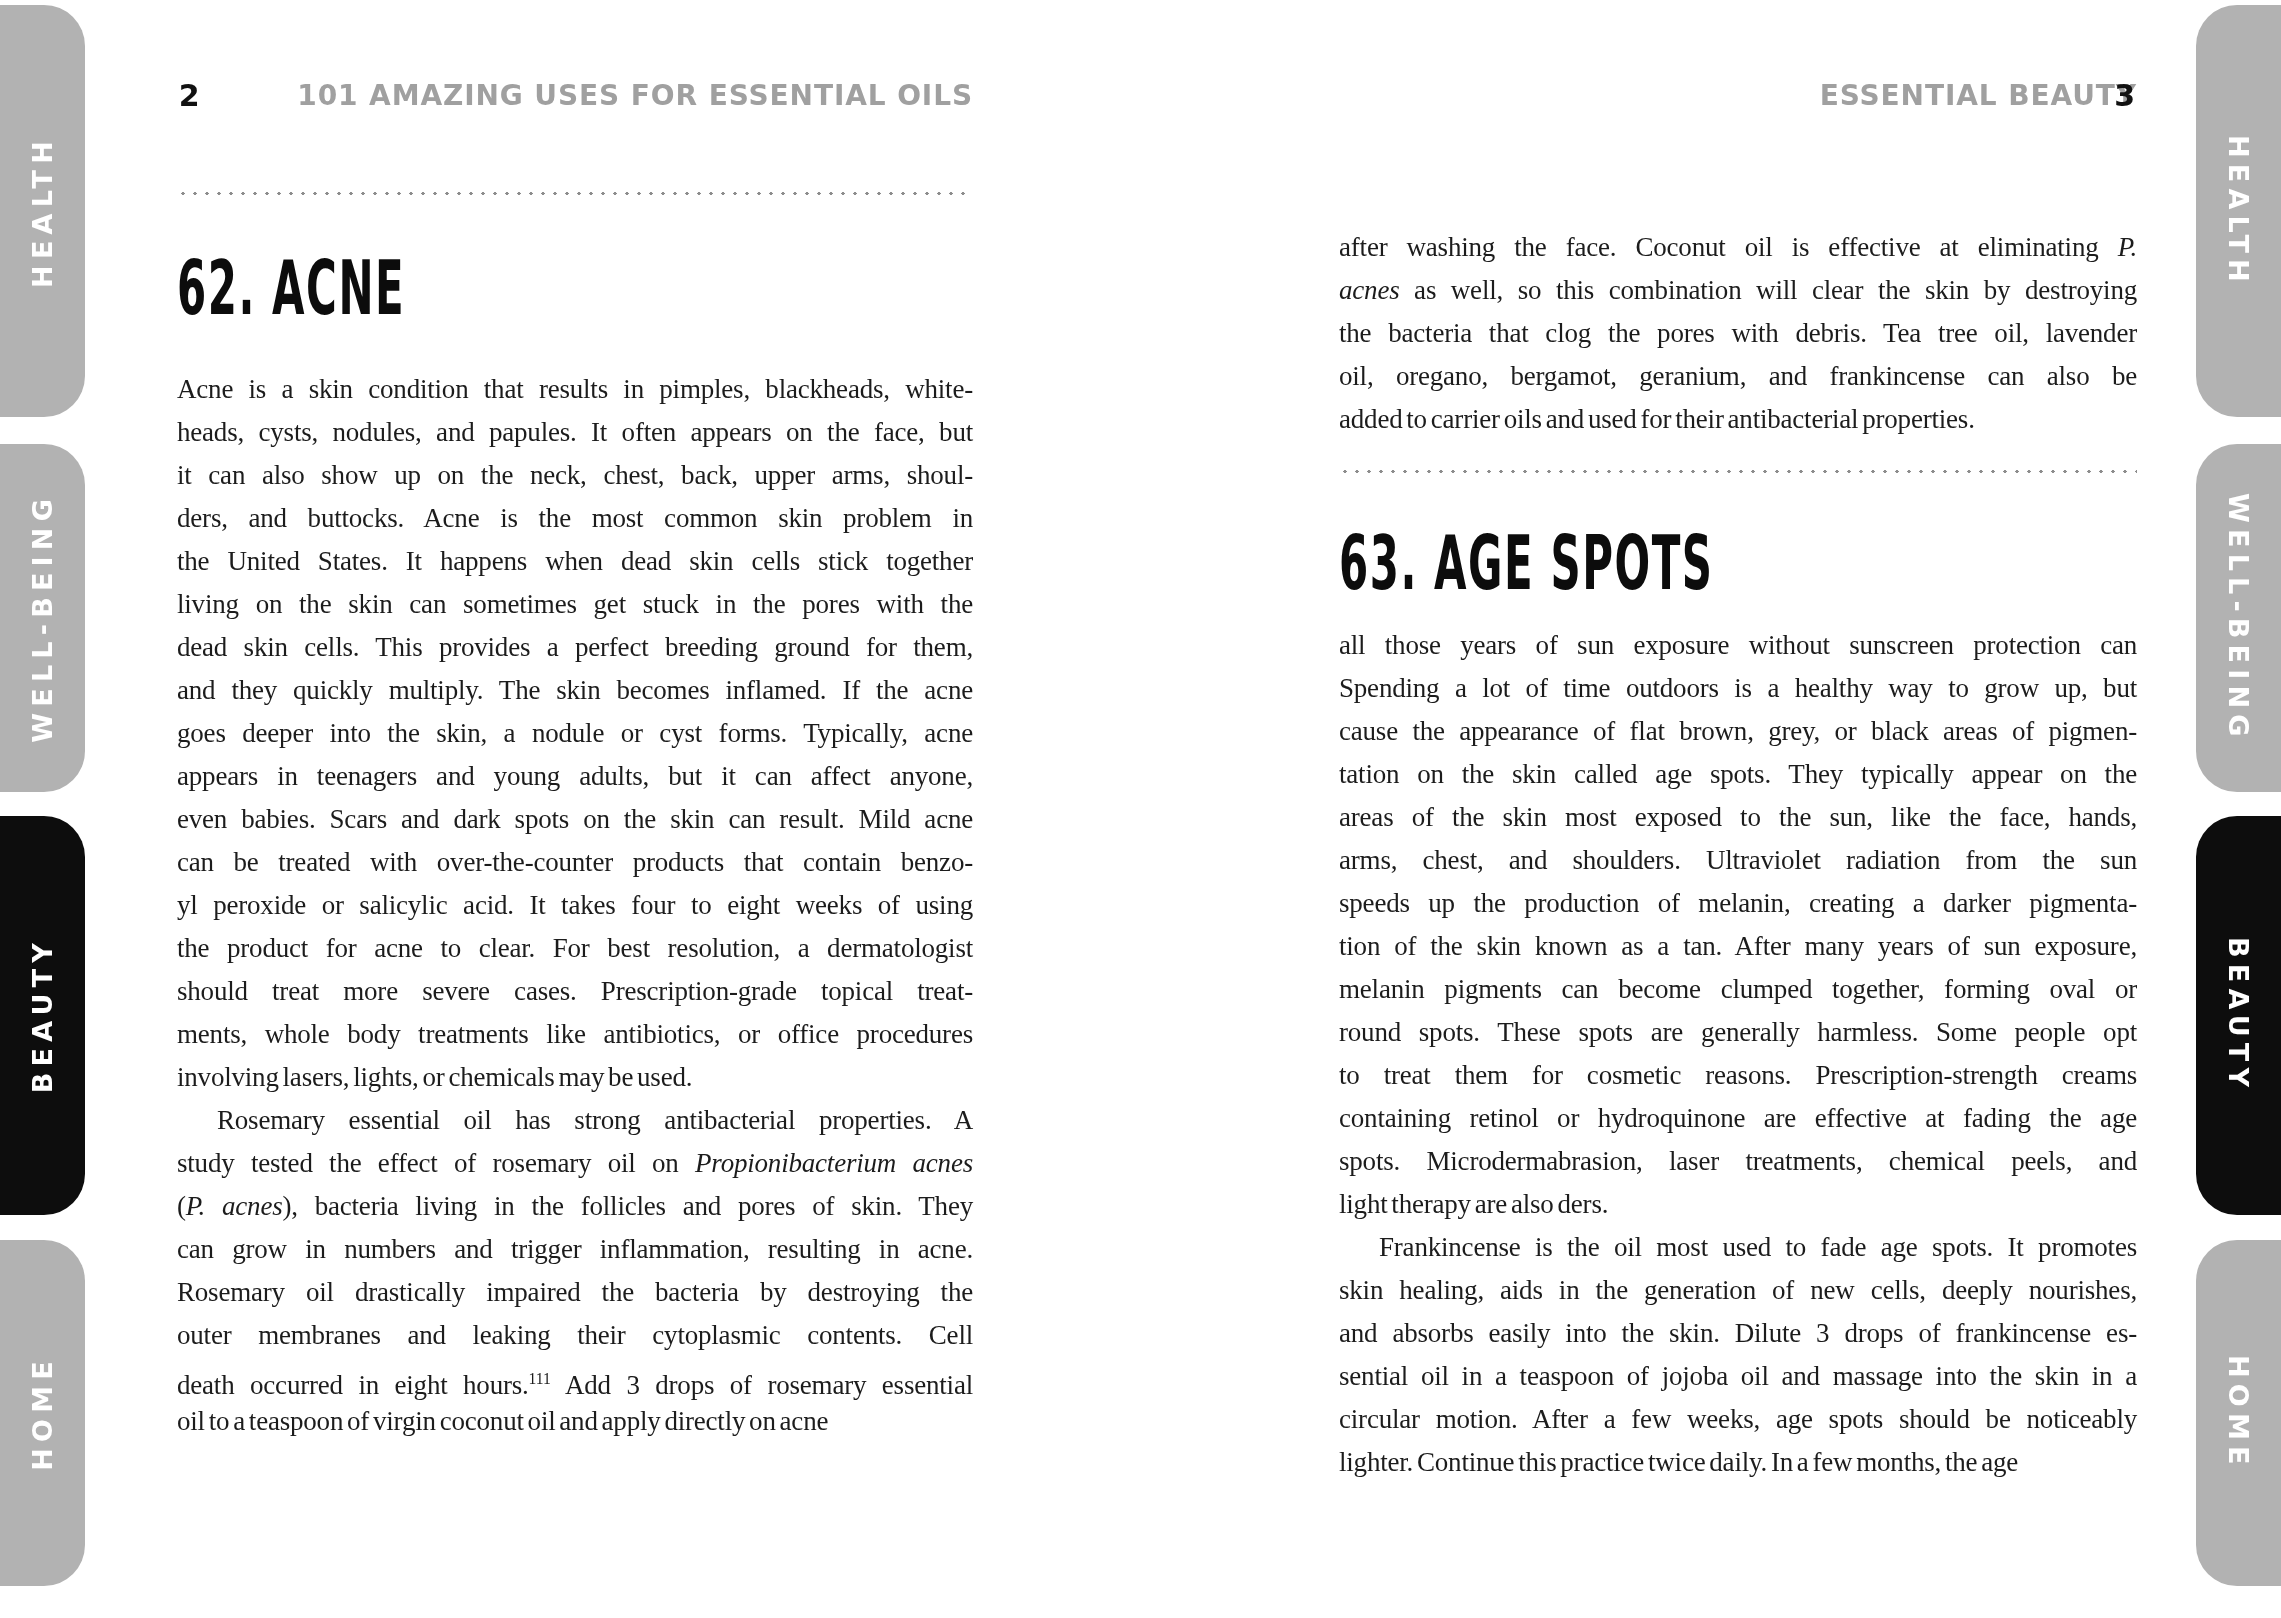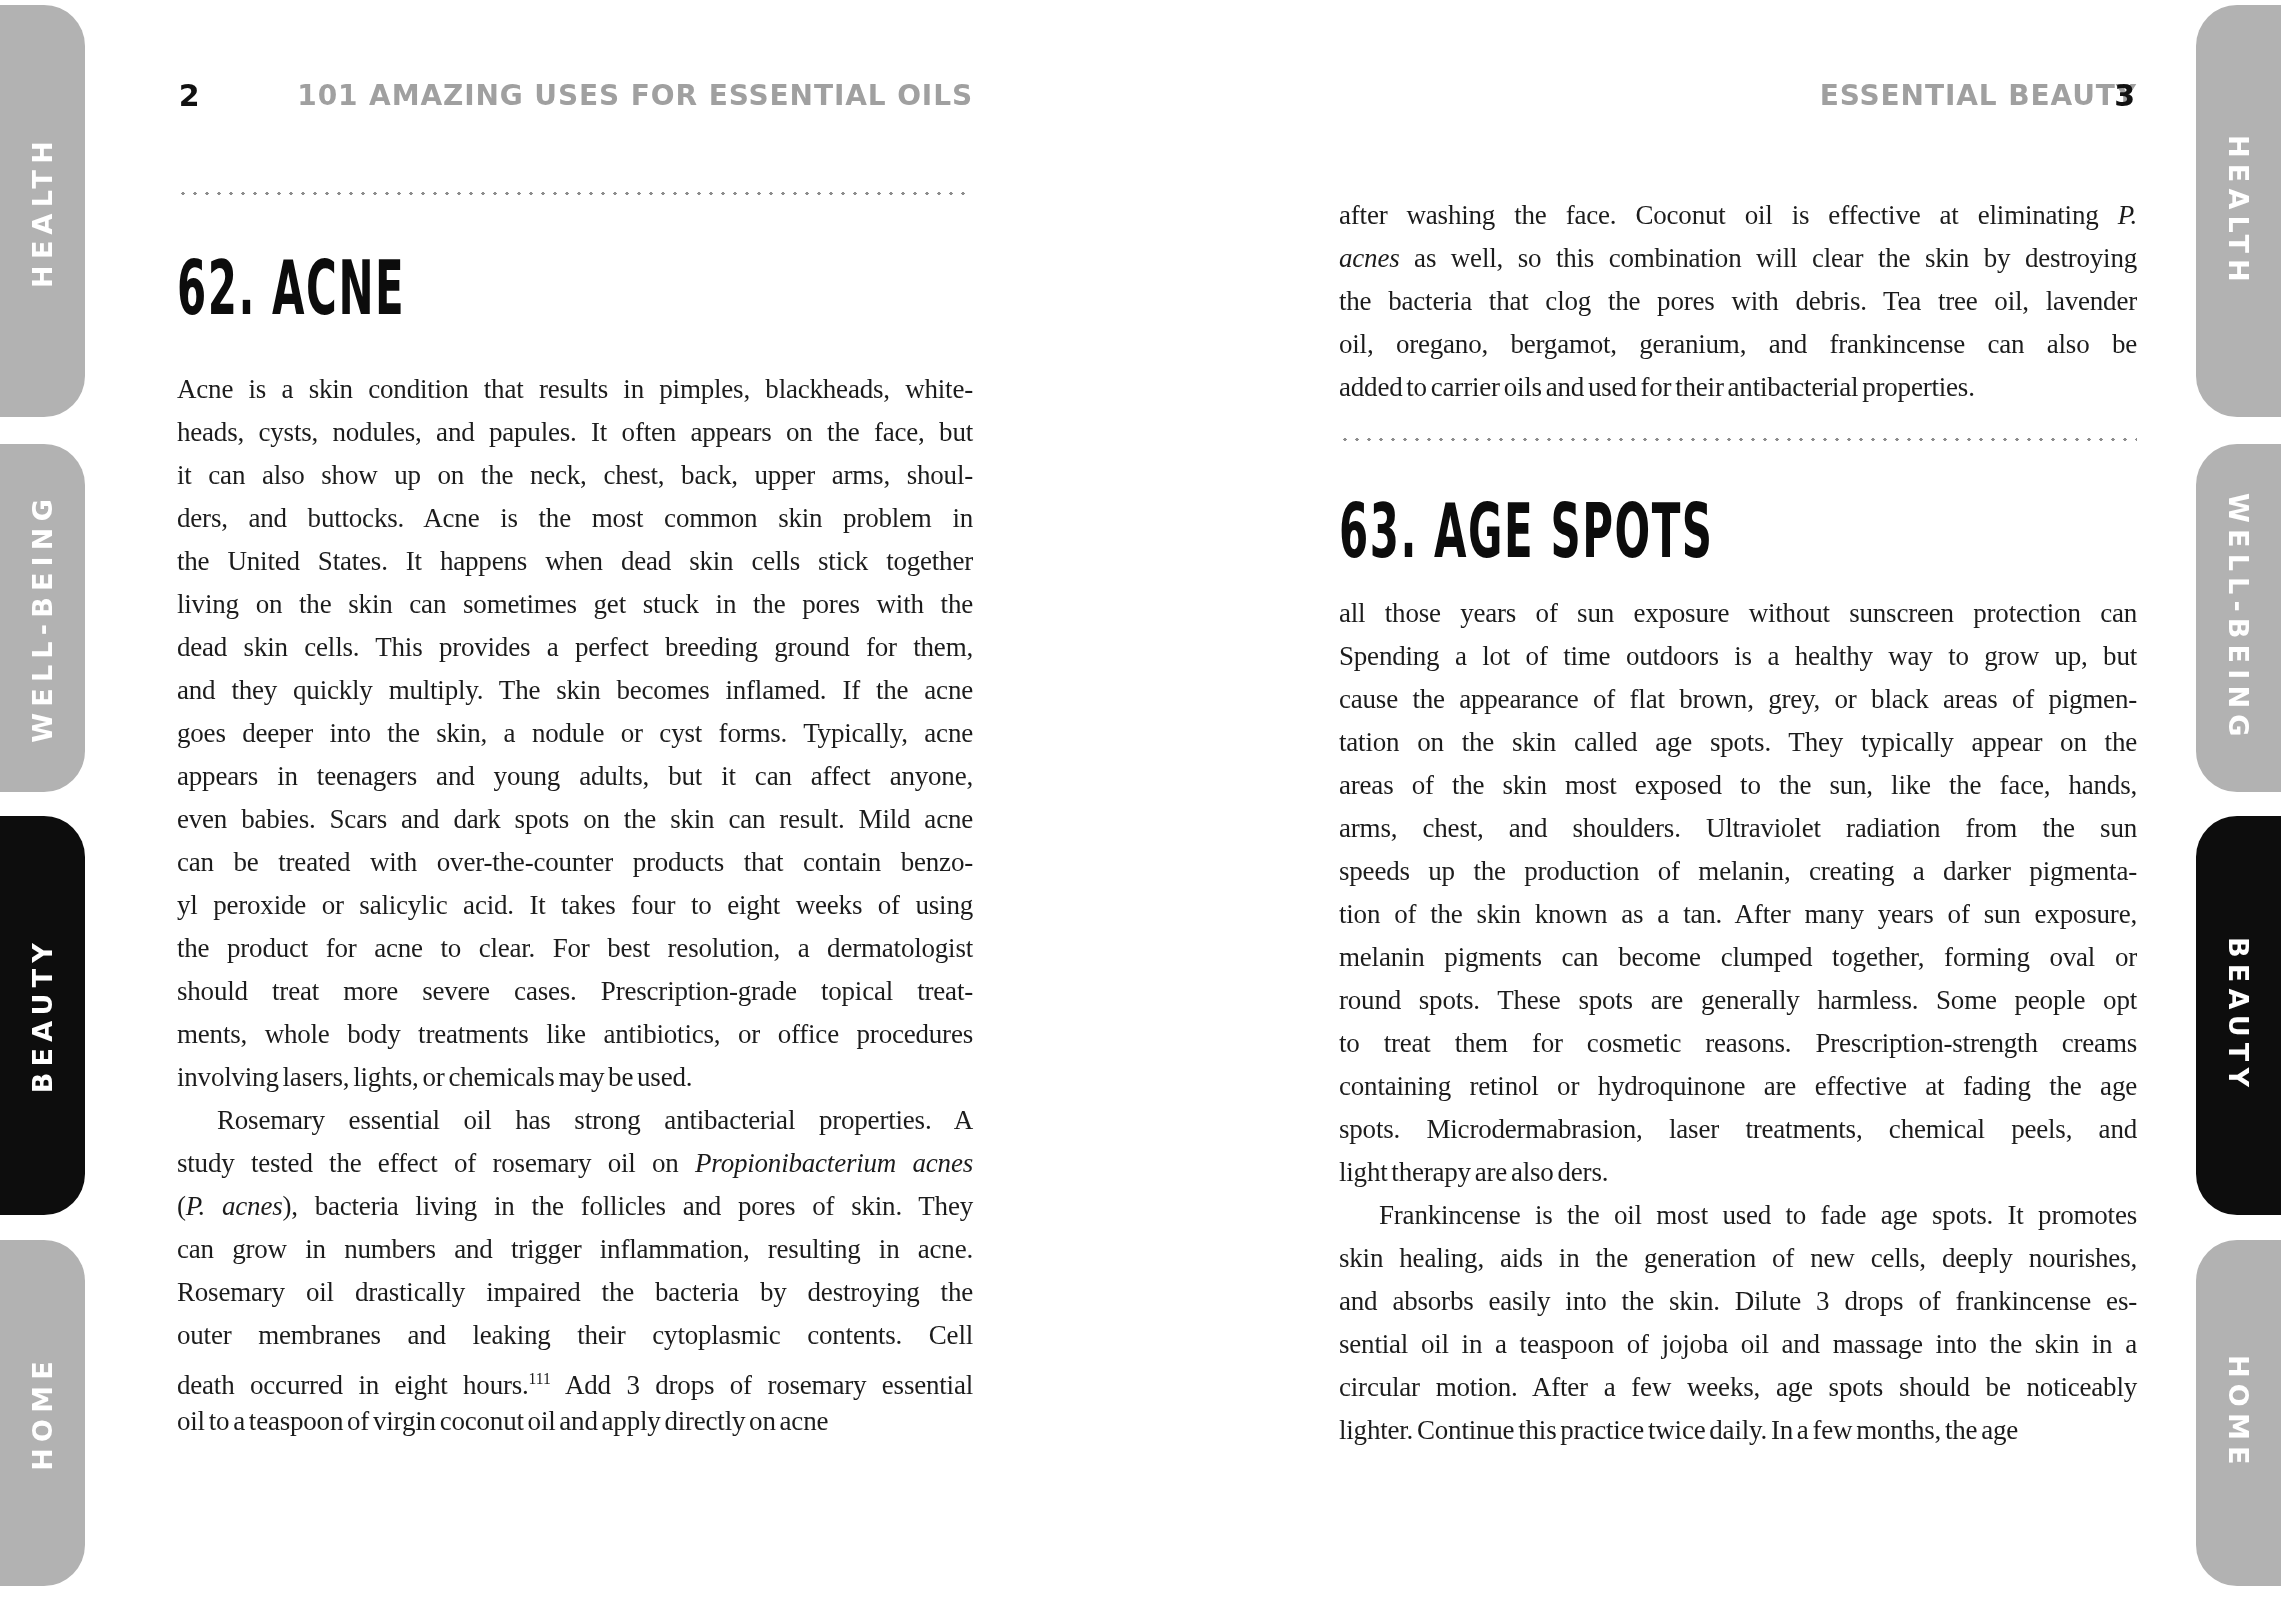--- a/index.html
+++ b/index.html
@@ -64,21 +64,21 @@
     font-family: "DejaVu Sans", sans-serif; font-weight: 700; font-size: 75px;
     line-height: 75px; color: #0c0c0c; letter-spacing: 2.7px; white-space: nowrap;
     transform: scaleX(0.56); transform-origin: left center;
   }
   .page-left  .stamp-heading { margin-top: 55px; }
   .page-right .stamp-heading { margin-top: 52px; }
 
   .body-text { color: var(--text-color); }
   .page-left  .body-text { margin-top: 42px; }
   .page-right .body-text.section-body { margin-top: 23px; }
-  .page-right .body-text.continuation { margin-top: 80px; }
+  .page-right .body-text.continuation { margin-top: 112px; }
 
   .line {
     font-size: 27px; line-height: 43px; height: 43px;
     text-align: justify; text-align-last: justify;
     word-spacing: -2.7px; letter-spacing: -0.2px; white-space: normal;
   }
   .line.last { text-align-last: left; }
   .line.indent { text-indent: 40px; }
   .line i { font-style: italic; }
   .line sup { font-size: 58%; vertical-align: super; letter-spacing: 0; }

